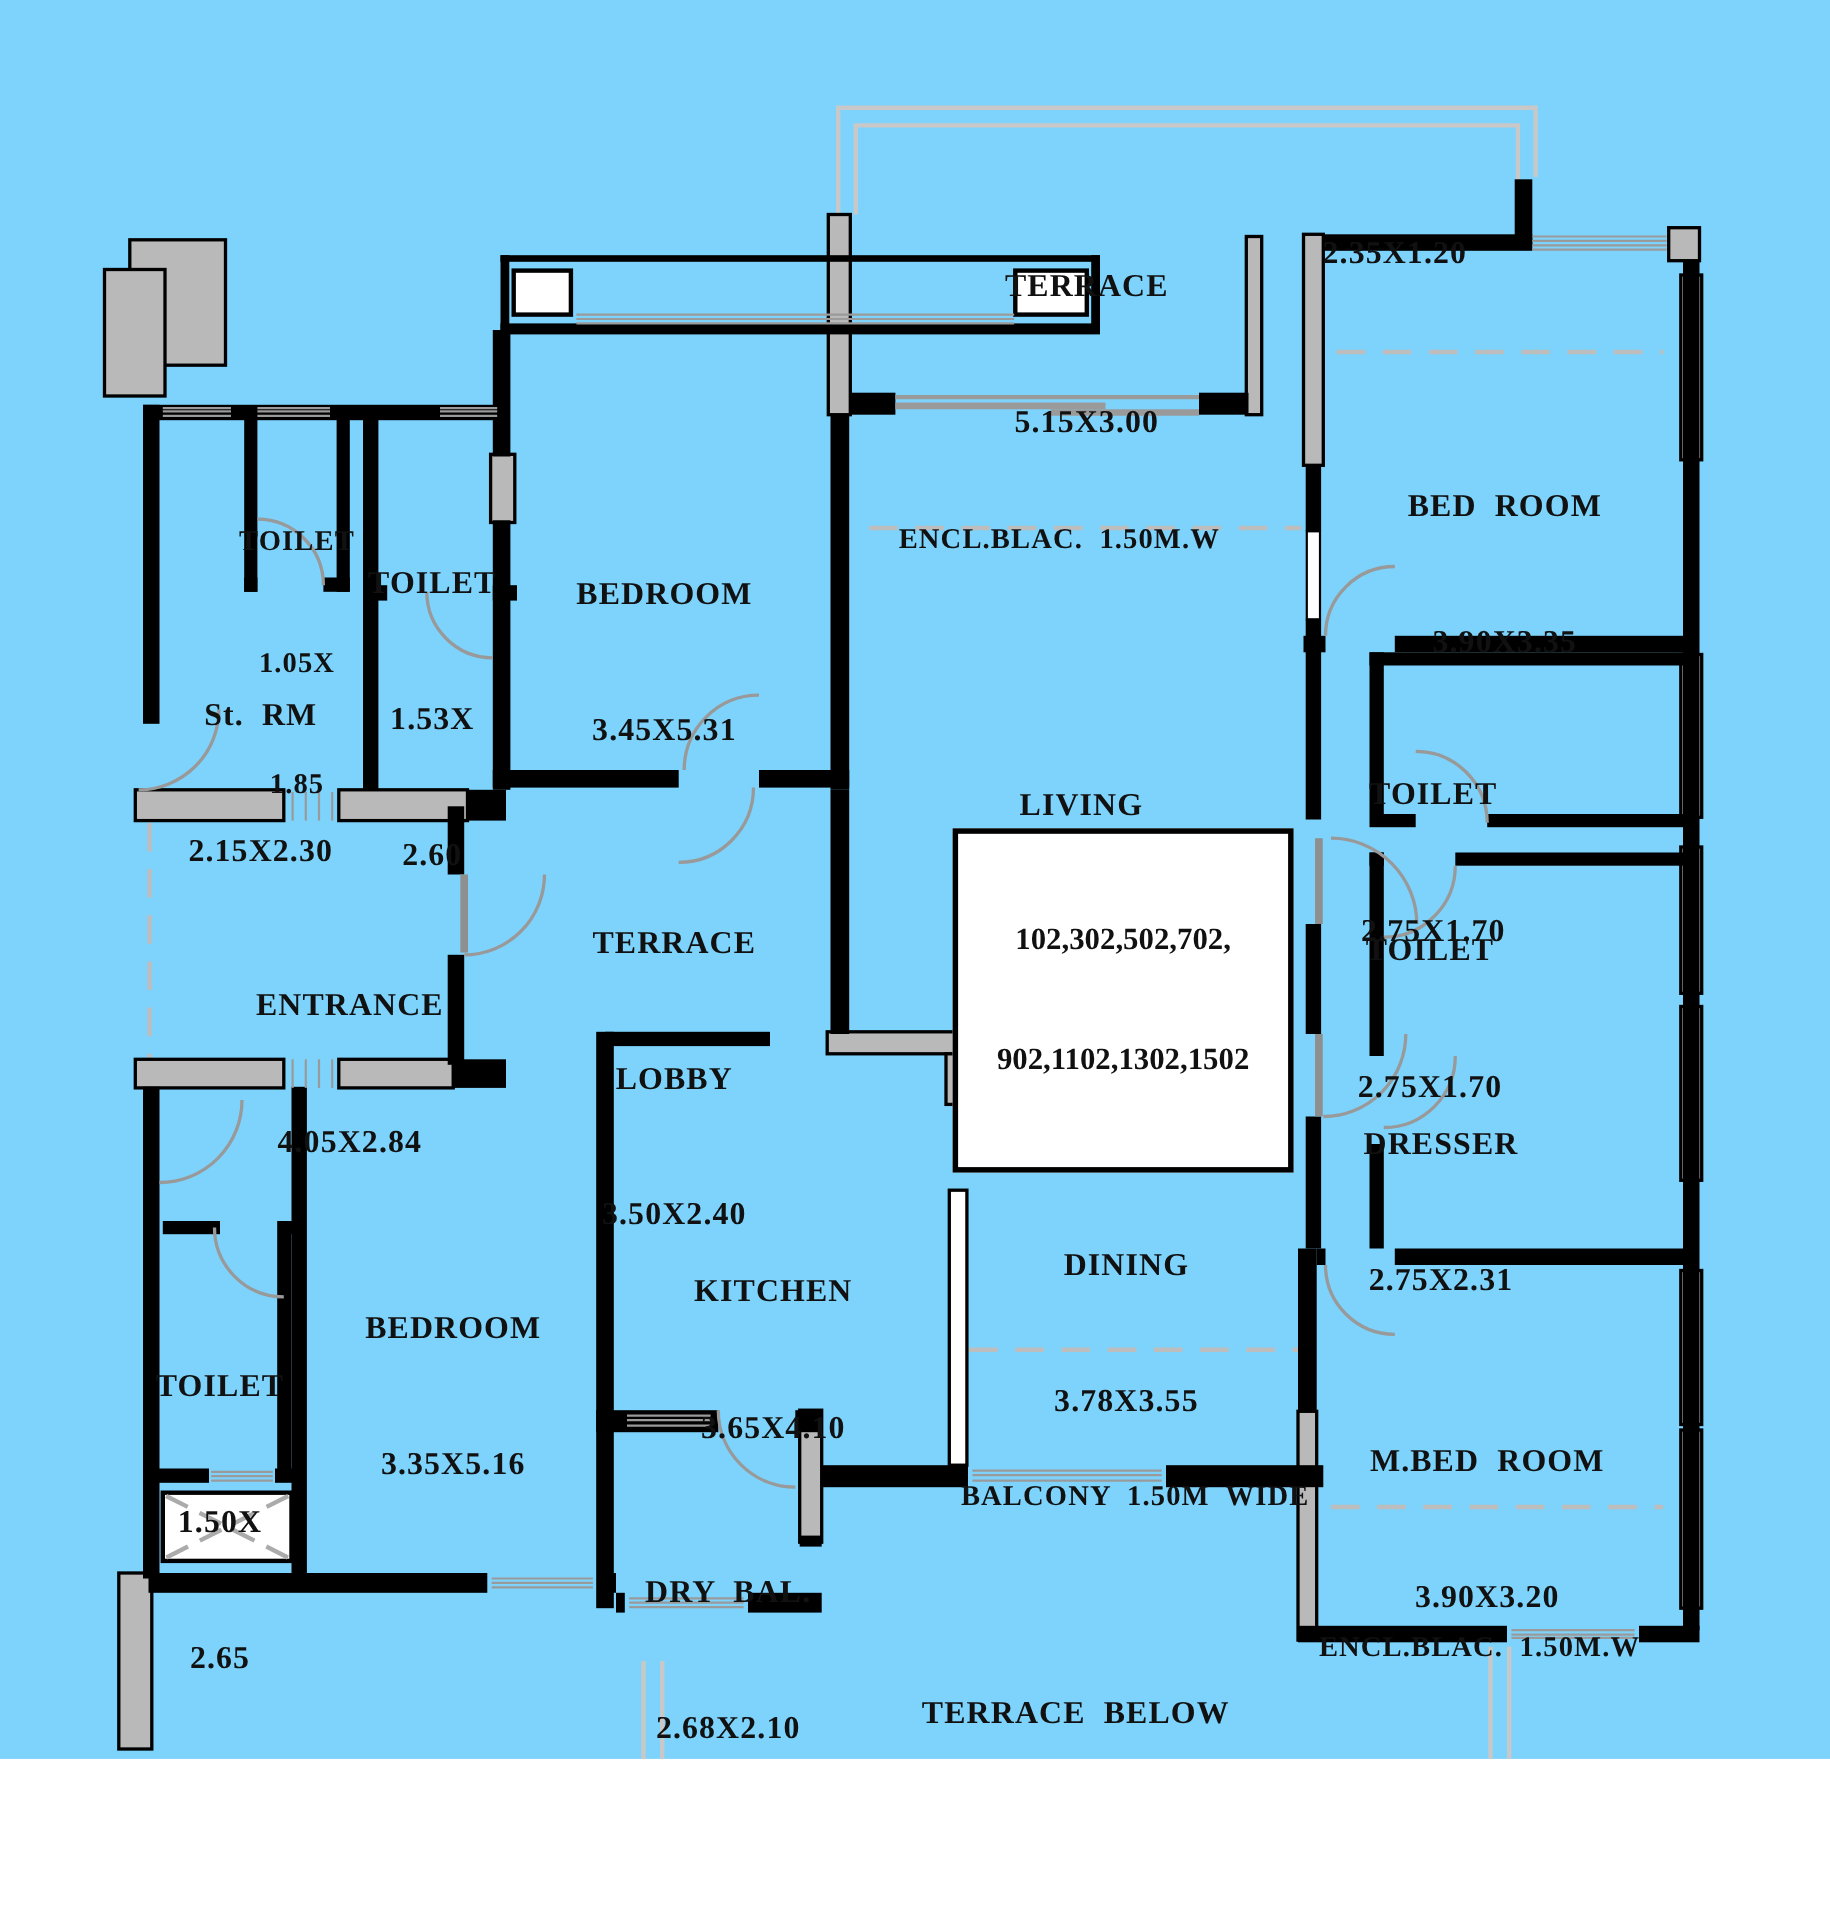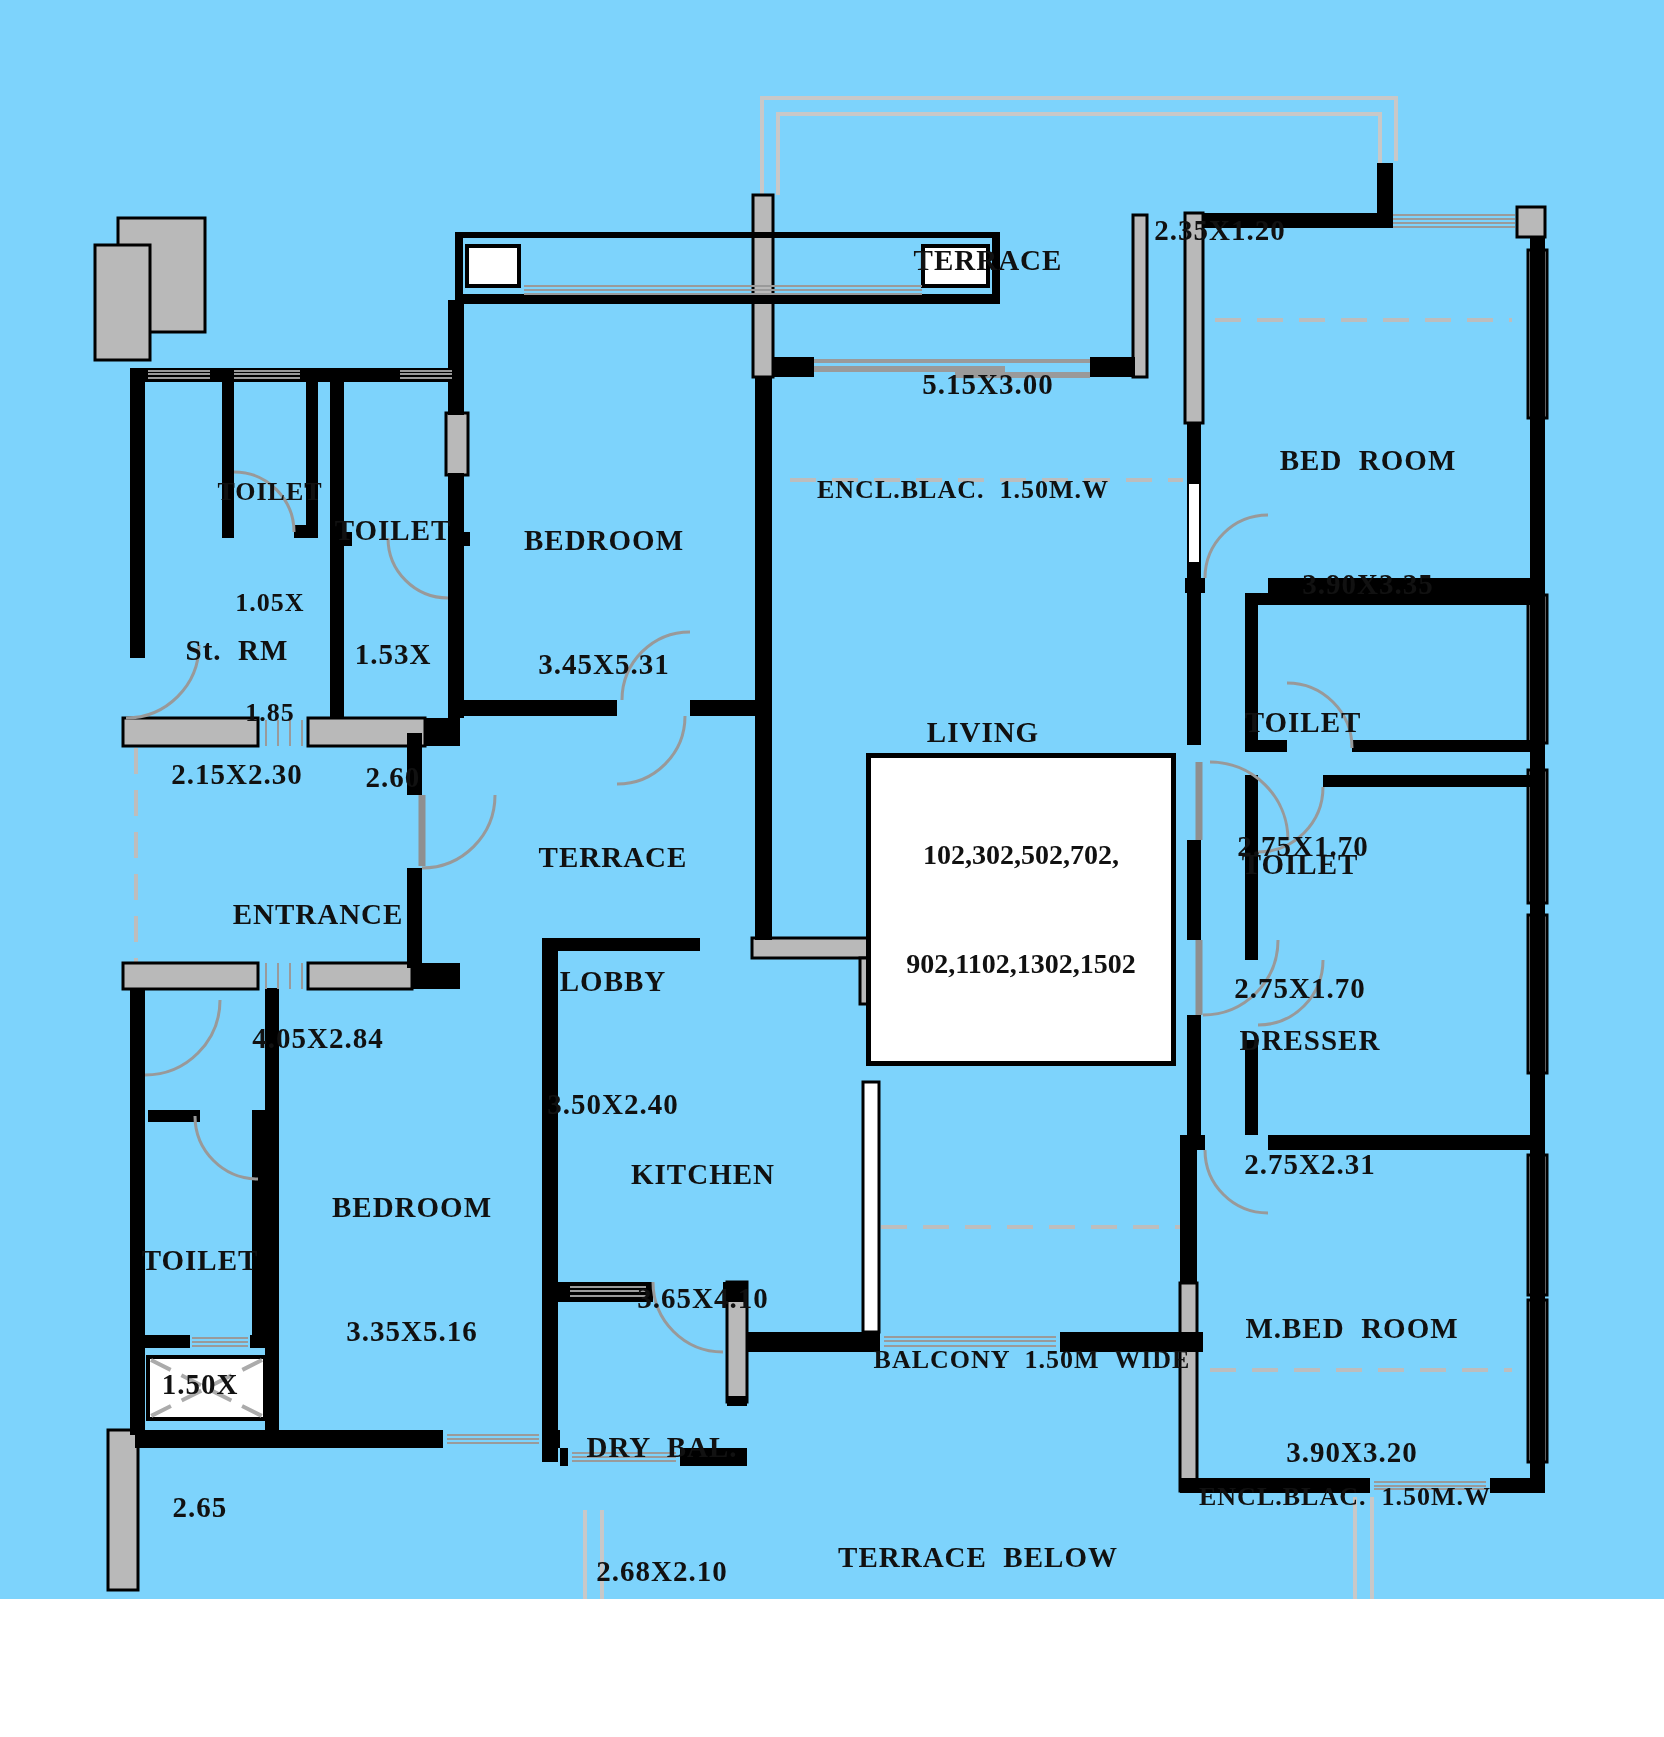--- a/index.html
+++ b/index.html
@@ -272,21 +272,21 @@
     <line x1="1199" y1="940" x2="1199" y2="1015"></line>
     <line x1="422" y1="795" x2="422" y2="866"></line>
   </g>
 </svg>
 
   <div class="lbl" style="left:988px;top:158px">
     <span>TERRACE</span>
     <span>5.15X3.00</span>
   </div>
 
-  <div class="lbl" style="left:1220px;top:128px">
+  <div class="lbl" style="left:1268px;top:128px">
     <span>2.35X1.20</span>
   </div>
 
 
   <div class="lbl" style="left:1368px;top:358px">
     <span>BED  ROOM</span>
     <span>3.90X3.35</span>
   </div>
 
   <div class="lbl sm" style="left:270px;top:400px">
@@ -349,20 +349,24 @@
   <div class="lbl" style="left:1310px;top:938px">
     <span>DRESSER</span>
     <span>2.75X2.31</span>
   </div>
 
   <div class="lbl" style="left:703px;top:1072px">
     <span>KITCHEN</span>
     <span>3.65X4.10</span>
   </div>
 
+  <div class="lbl" style="left:1024px;top:1048px">
+    <span>DINING</span>
+    <span>3.78X3.55</span>
+  </div>
 
   <div class="lbl" style="left:412px;top:1105px">
     <span>BEDROOM</span>
     <span>3.35X5.16</span>
   </div>
 
   <div class="lbl" style="left:200px;top:1158px">
     <span>TOILET</span>
     <span>1.50X</span>
     <span>2.65</span>

